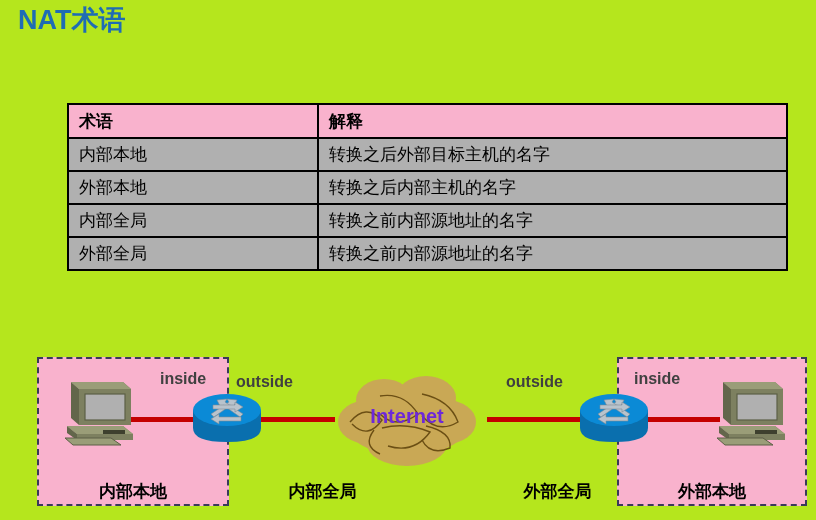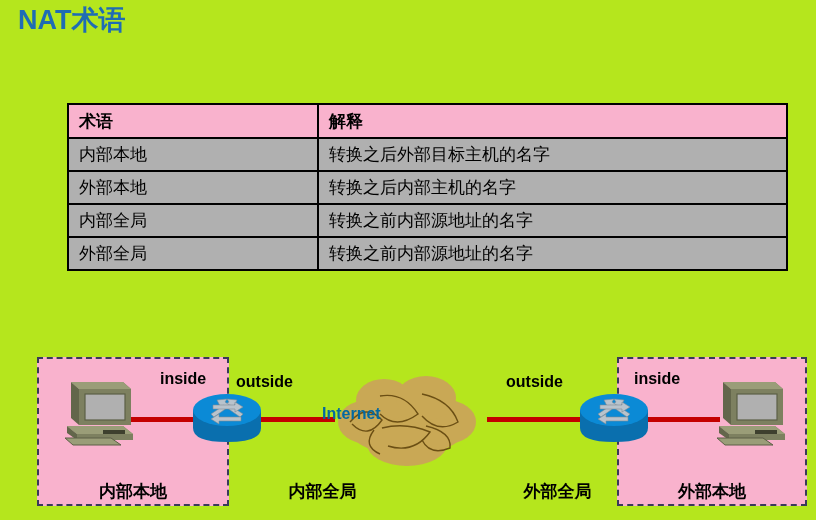--- a/index.html
+++ b/index.html
@@ -123,32 +123,33 @@
     left: 322px;
     top: 30px;
     width: 170px;
     height: 100px;
   }
   #internet-cloud-label {
     position: absolute;
     left: 322px;
     top: 65px;
     width: 170px;
+    text-align: center;
+    font-size: 20px;
+    font-weight: bold;
+    color: #6d28d9;
+    pointer-events: none;
+  }
+
+  
+  .iface-label {
+    position: absolute;
     font-size: 16px;
     font-weight: bold;
-    color: #0369a1;
-    pointer-events: none;
-  }
-
-  
-  .iface-label {
-    position: absolute;
-    font-size: 16px;
-    font-weight: bold;
-    color: #000000;
+    color: #404040;
     white-space: nowrap;
   }
   #label-inside-left   { left: 160px; top: 30px; }
   #label-outside-left  { left: 236px; top: 33px; }
   #label-outside-right { left: 506px; top: 33px; }
   #label-inside-right  { left: 634px; top: 30px; }
 
   
   .zone-caption {
     position: absolute;

